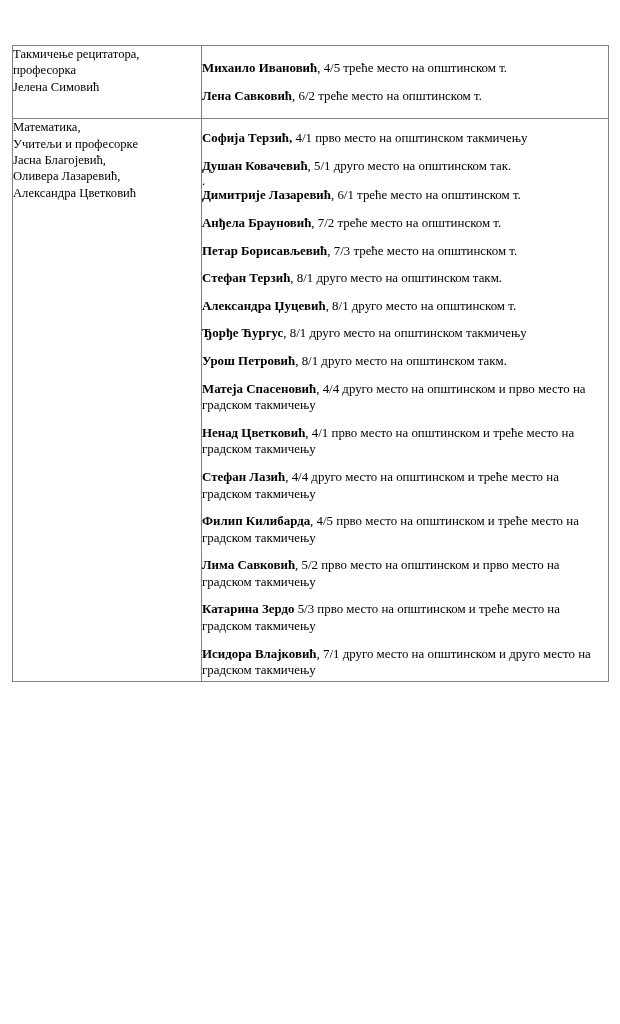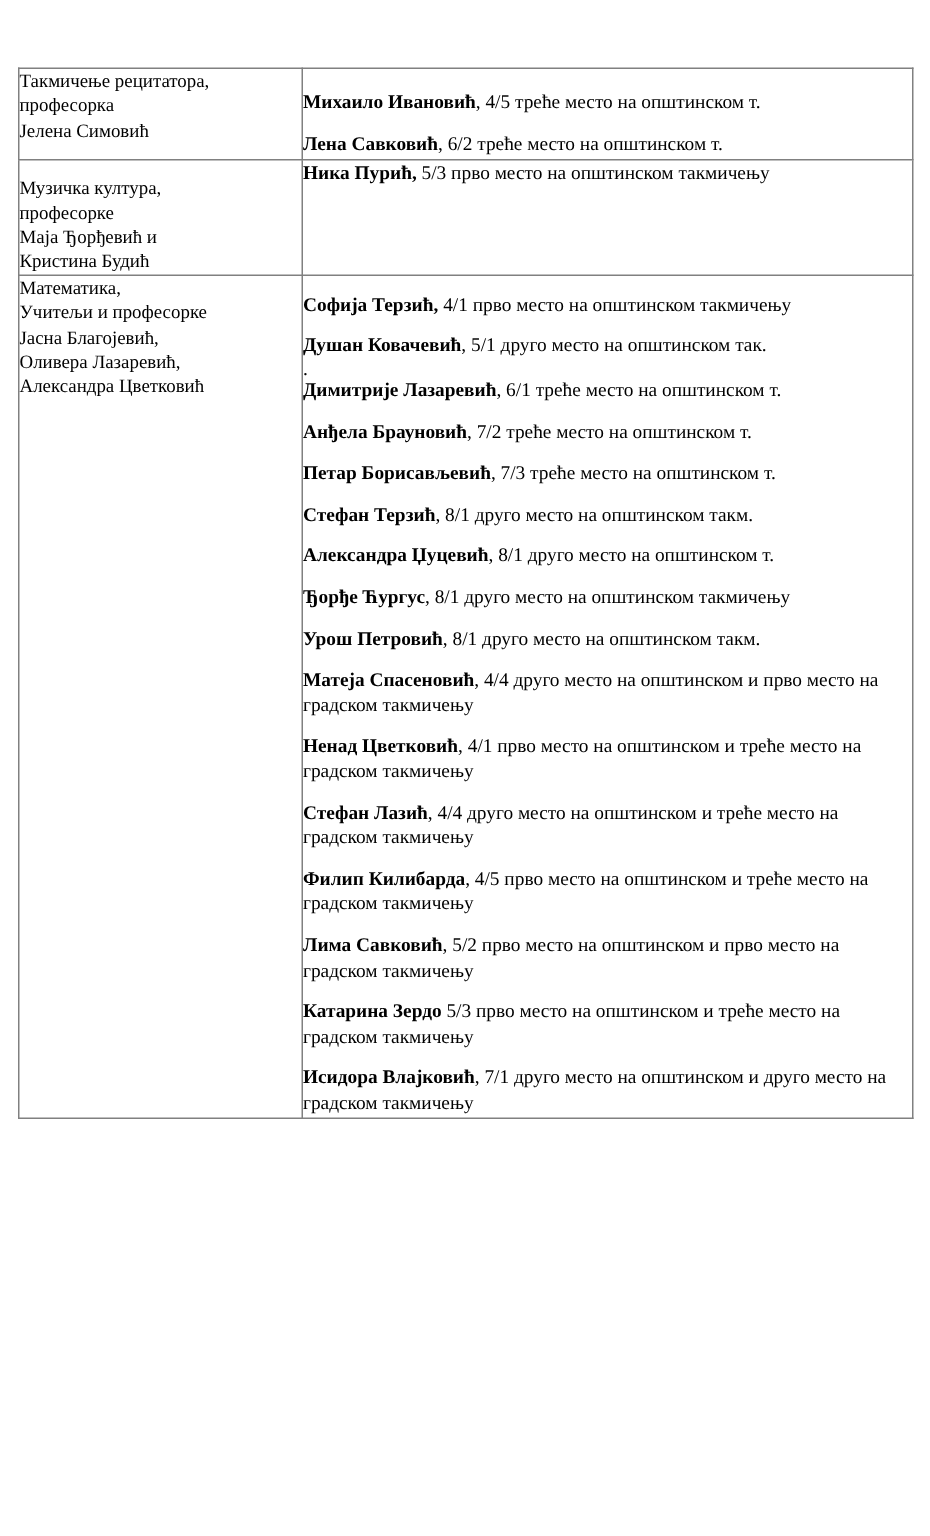--- a/index.html
+++ b/index.html
@@ -82,21 +82,21 @@
 
   
   .cell-middle {
     vertical-align: middle;
   }
   .cell-middle .award-entry {
     margin-bottom: 0;
   }
 
   
-  .row-recitation .col-awards { padding-top: 14px; }
+  .row-recitation .col-awards { padding-top: 14px; padding-bottom: 12px; }
   .row-music .col-subject { padding-top: 10px; }
   .row-math .col-awards { padding-top: 11px; margin-top: 23px; }
 </style>
 </head>
 <body>
 
 <div class="page">
   <table class="results-table">
     <tbody>
 
@@ -109,33 +109,20 @@
         <td class="col-awards">
           <p class="award-entry">
             <span class="award-name">Михаило Ивановић</span><span class="award-rest">, 4/5 треће место на општинском т.</span>
           </p>
           <p class="award-entry">
             <span class="award-name">Лена Савковић</span><span class="award-rest">, 6/2 треће место на општинском т.</span>
           </p>
         </td>
       </tr>
 
-      <tr class="row-music">
-        <td class="col-subject">
-          <div class="subject-line">Музичка култура,</div>
-          <div class="subject-line">професорке</div>
-          <div class="subject-line">Маја Ђорђевић и</div>
-          <div class="subject-line">Кристина Будић</div>
-        </td>
-        <td class="col-awards cell-middle">
-          <p class="award-entry">
-            <span class="award-name">Ника Пурић,</span><span class="award-rest"> 5/3 прво место на општинском такмичењу</span>
-          </p>
-        </td>
-      </tr>
 
       <tr class="row-math">
         <td class="col-subject">
           <div class="subject-line">Математика,</div>
           <div class="subject-line">Учитељи и професорке</div>
           <div class="subject-line">Јасна Благојевић,</div>
           <div class="subject-line">Оливера Лазаревић,</div>
           <div class="subject-line">Александра Цветковић</div>
         </td>
         <td class="col-awards">

